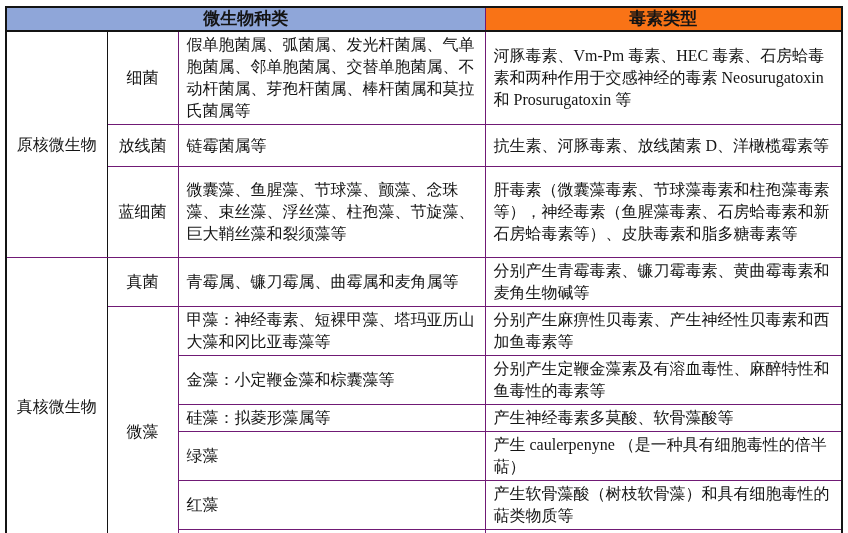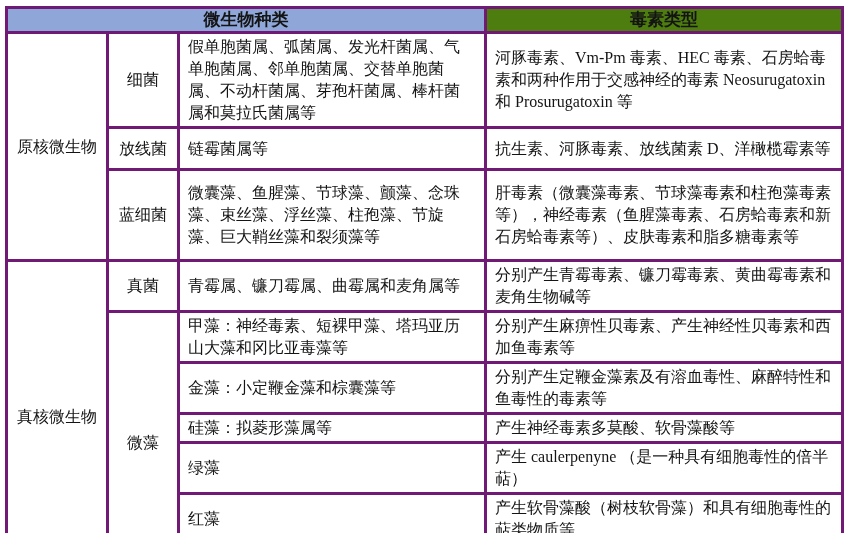--- a/index.html
+++ b/index.html
@@ -14,21 +14,21 @@
   .stage { position: absolute; left: 0; top: 0; width: 848px; height: 533px; }
 
   table.toxin-table {
     position: absolute; left: 5px; top: 6px;
     width: 836px;
     border-collapse: collapse;
     table-layout: fixed;
     border: 2px solid #141414;
   }
   .toxin-table th, .toxin-table td {
-    border: 3px solid #701a75;
+    border: 1px solid #701a75;
     color: #141414;
     font-size: 16px;
     line-height: 22px;
     padding: 2px 10px 2px 8px;
     vertical-align: middle;
     word-break: break-all;
     overflow: hidden;
   }
   .toxin-table th {
     font-size: 17px;
@@ -78,21 +78,21 @@
     <colgroup>
       <col style="width:101px">
       <col style="width:71px">
       <col style="width:307px">
       <col style="width:357px">
     </colgroup>
 
     <tbody>
         <tr style="height:23px">
       <th colspan="3" style="background: rgb(143, 166, 217);">微生物种类</th>
-      <th style="background: #4d7c0f;">毒素类型</th>
+      <th style="background: #f97316;">毒素类型</th>
     </tr>
 
     <tr style="height:92px">
       <td class="grp" rowspan="3">原核微生物</td>
       <td class="cat">细菌</td>
       <td class="org">假单胞菌属、弧菌属、发光杆菌属、气单胞菌属、邻单胞菌属、交替单胞菌属、不动杆菌属、芽孢杆菌属、棒杆菌属和莫拉氏菌属等</td>
       <td class="tox">河豚毒素、Vm-Pm 毒素、HEC 毒素、石房蛤毒素和两种作用于交感神经的毒素 Neosurugatoxin 和 Prosurugatoxin 等</td>
     </tr>
     <tr style="height:42px">
       <td class="cat">放线菌</td>

